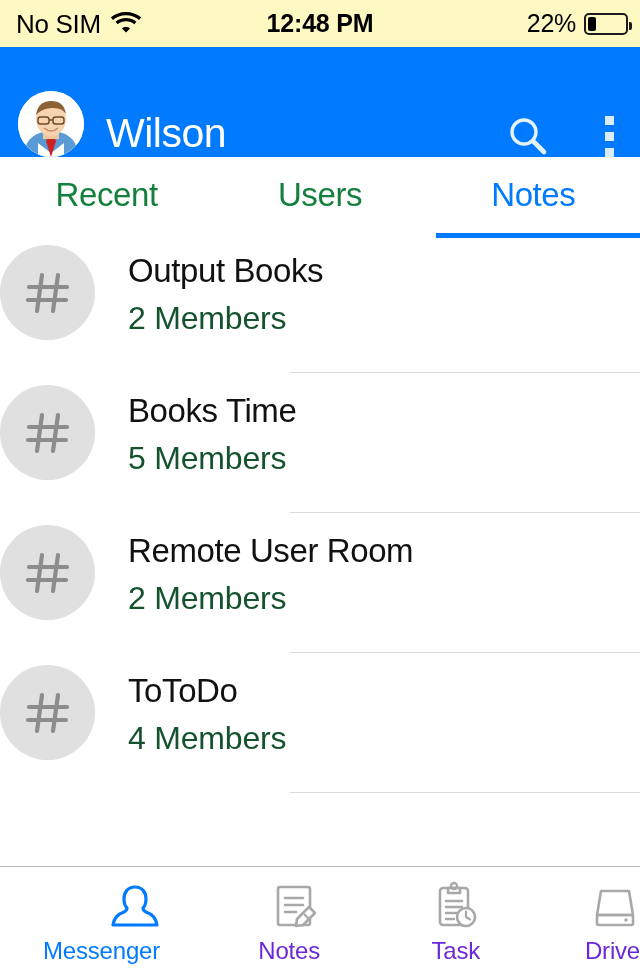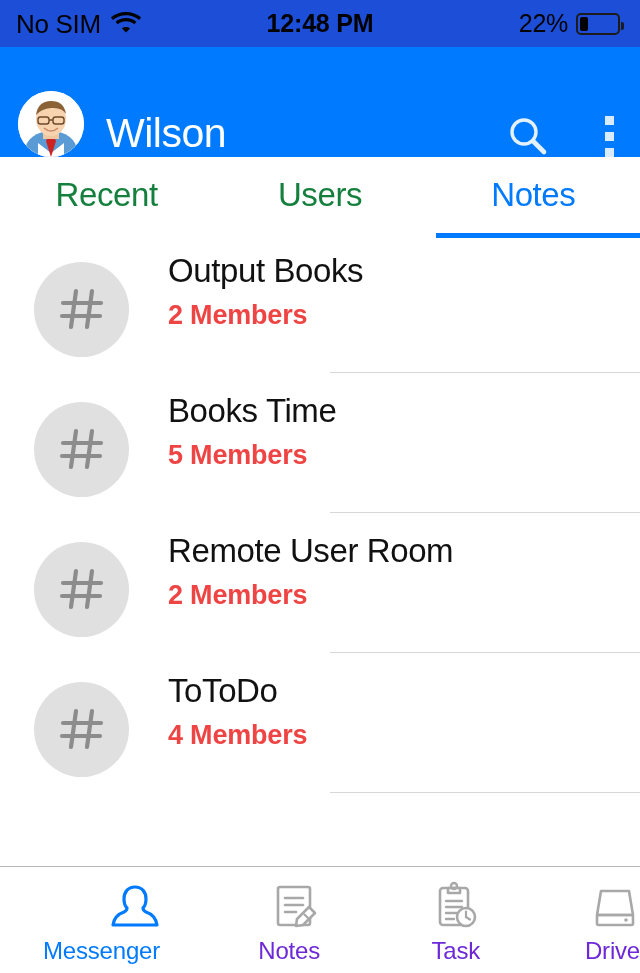--- a/index.html
+++ b/index.html
@@ -19,21 +19,21 @@
     height: 973px;
     position: relative;
     display: flex;
     flex-direction: column;
     background: #ffffff;
   }
 
   
   .status-bar {
     height: 47px;
-    background: #1d4ed8;
+    background: #fef9c3;
     display: flex;
     align-items: center;
     position: relative;
     flex: 0 0 auto;
   }
   .status-left {
     position: absolute;
     left: 16px;
     display: flex;
     align-items: center;
@@ -50,21 +50,21 @@
     position: absolute;
     left: 0; right: 0;
     text-align: center;
     font-size: 25px;
     font-weight: bold;
     color: #000000;
     letter-spacing: -0.2px;
   }
   .status-right {
     position: absolute;
-    right: 20px;
+    right: 12px;
     display: flex;
     align-items: center;
     gap: 8px;
   }
   .battery-pct {
     font-size: 25px;
     color: #000000;
     letter-spacing: -0.3px;
   }
   .battery {
@@ -181,27 +181,25 @@
   }
 
   
   .room-list {
     flex: 1 1 auto;
     overflow: hidden;
     background: #ffffff;
   }
   .room-row {
     display: flex;
-    align-items: center;
+    align-items: flex-start;
     height: 140px;
     box-sizing: border-box;
-    padding-left: 34px;
     cursor: pointer;
     position: relative;
-    gap: 6px;
   }
   .room-avatar {
     width: 95px;
     height: 95px;
     border-radius: 50%;
     background: #e0e0e0;
     flex: 0 0 auto;
     margin-top: 12px;
     display: flex;
     align-items: center;
@@ -215,25 +213,24 @@
     height: 100%;
     box-sizing: border-box;
   }
   .room-title {
     font-size: 33px;
     color: #111111;
     letter-spacing: -0.4px;
     line-height: 1.2;
   }
   .room-sub {
-    font-size: 27px;
-    color: #ef4444;
+    font-size: 32px;
+    color: #14532d;
     letter-spacing: -0.2px;
     margin-top: 9px;
-    font-weight: bold;
   }
   .row-divider {
     position: absolute;
     left: 162px;
     right: 0;
     bottom: 0;
     height: 1px;
     background: #d8d8d8;
   }
 

